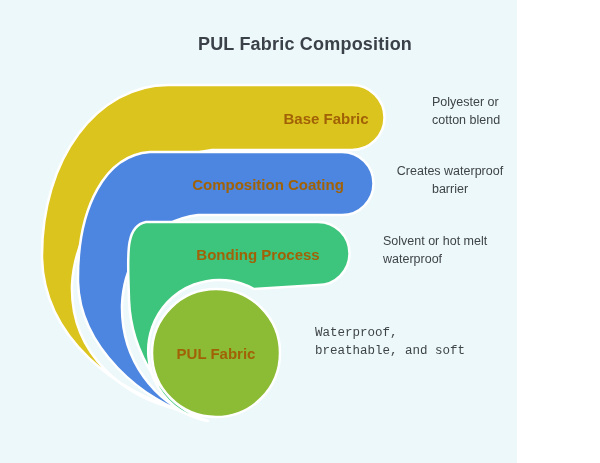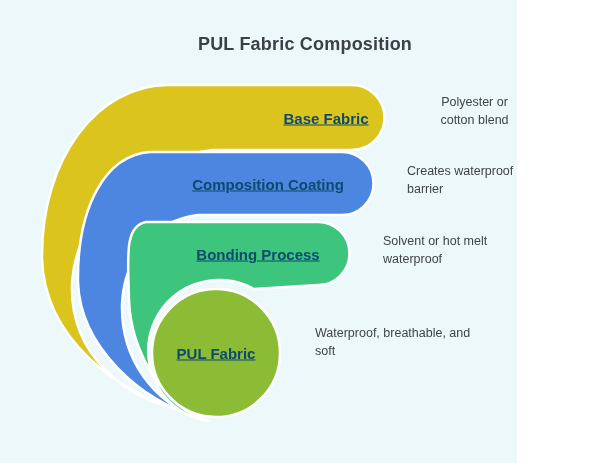--- a/index.html
+++ b/index.html
@@ -15,33 +15,32 @@
     text-align:center;
     font-size:18px;
     font-weight:bold;
     color:#3b4148;
     letter-spacing:.2px;
   }
   svg.diagram{position:absolute;left:0;top:0;}
   .band-label{
     position:absolute;
     transform:translate(-50%,-50%);
-    color:#0c4a6e;
+    color:#a16207;
     font-weight:bold;
     font-size:15px;
     white-space:nowrap;
-    text-decoration:underline;
   }
   .desc{
     position:absolute;
     font-size:12.5px;
     color:#3f4449;
     line-height:1.45;
   }
-  .desc.wrap{width:160px;}
+  .desc.wrap{width:160px;font-family:Liberation Mono, monospace;}
 </style>
 </head>
 <body>
 
 <div class="stage" style="background:#edf8fa;">
 
   <div class="title">PUL Fabric Composition</div>
 
   <svg class="diagram" width="600" height="463" viewBox="0 0 600 463">
 
@@ -63,18 +62,18 @@
              C 128,258 124,226 146,222 Z" fill="#3dc57d"></path>
 
     <circle stroke="#ffffff" stroke-width="2.5" cx="216" cy="353" r="64" fill="#8cbb35"></circle>
   </svg>
 
   <div class="band-label" style="left:326px;top:118px;">Base Fabric</div>
   <div class="band-label" style="left:268px;top:184px;">Composition Coating</div>
   <div class="band-label" style="left:258px;top:254px;text-align:center;">Bonding Process</div>
   <div class="band-label" style="left:216px;top:353px;">PUL Fabric</div>
 
-  <div class="desc" style="left:432px;top:93px;text-align:center;">Polyester or cotton blend</div>
-  <div class="desc" style="left:407px;top:162px;">Creates waterproof barrier</div>
+  <div class="desc" style="left:432px;top:93px;">Polyester or cotton blend</div>
+  <div class="desc" style="left:383px;top:162px;text-align:center;">Creates waterproof barrier</div>
   <div class="desc" style="left:383px;top:232px;">Solvent or hot melt waterproof</div>
   <div class="desc wrap" style="left:315px;top:324px;">Waterproof, breathable, and soft</div>
 
 </div>
 
 </body></html>

